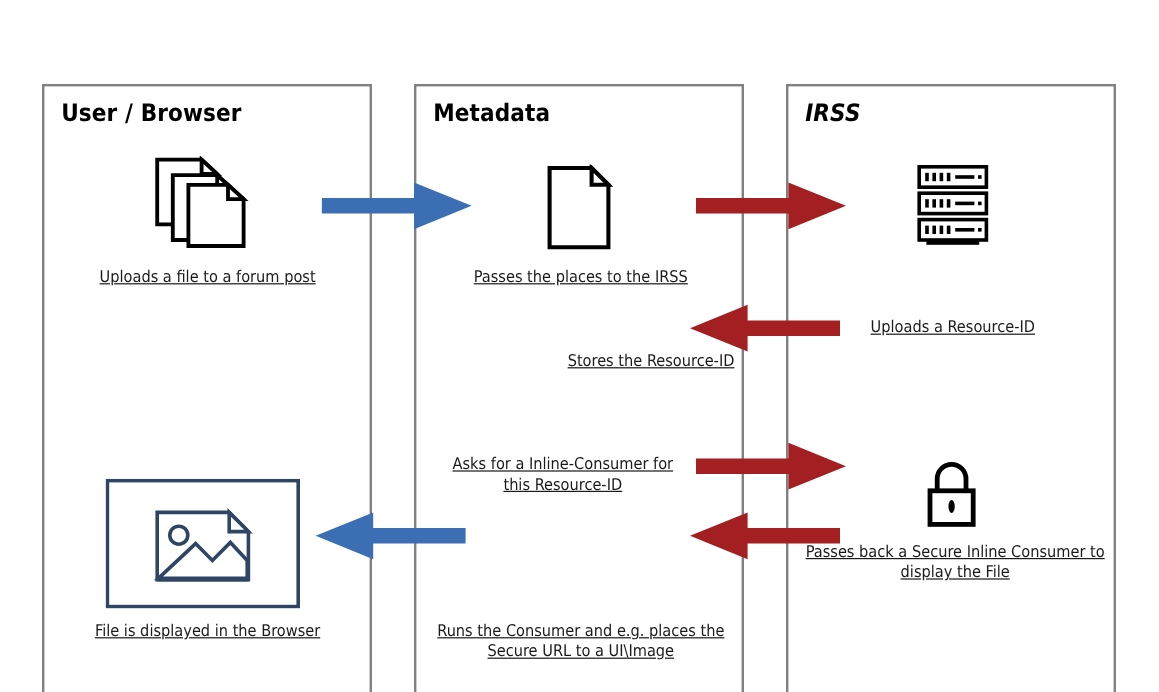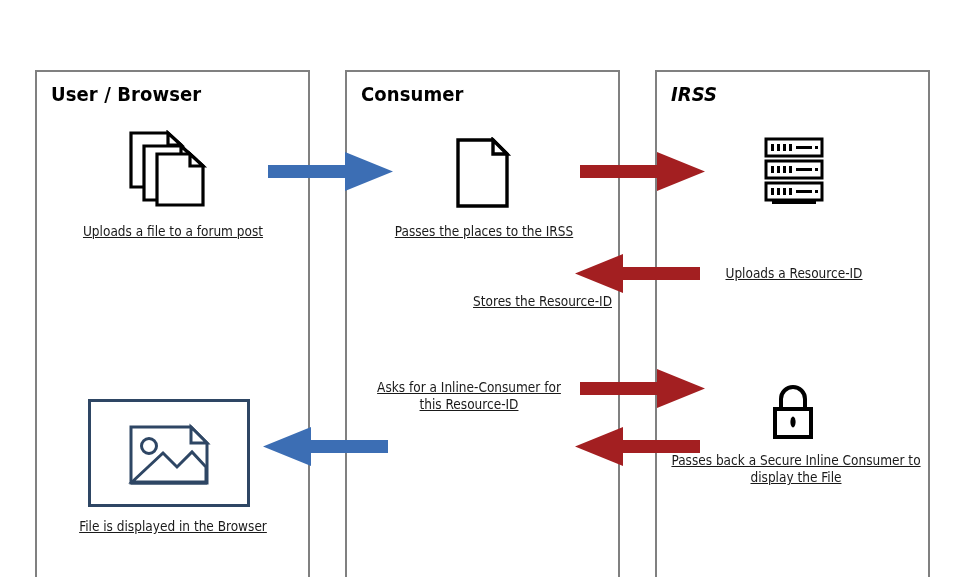--- a/index.html
+++ b/index.html
@@ -67,21 +67,21 @@
 </head>
 <body>
 
 <div id="canvas">
 
   <div class="lane" style="left:35px; top:33px; width:275px; height:512px;"></div>
   <div class="lane" style="left:345px; top:33px; width:275px; height:512px;"></div>
   <div class="lane" style="left:655px; top:33px; width:275px; height:512px;"></div>
 
   <div class="lane-title" style="left:51px; top:45px;">User / Browser</div>
-  <div class="lane-title" style="left:361px; top:45px;">Consumer</div>
+  <div class="lane-title" style="left:361px; top:45px;">Metadata</div>
   <div class="lane-title" style="left:671px; top:45px;font-style:italic;">IRSS</div>
 
   <div class="icon" style="left:128px; top:93px; width:82px; height:78px;">
     <svg width="82" height="78" viewBox="0 0 82 78">
       <g fill="#ffffff" stroke="#000000" stroke-width="3.2" stroke-linejoin="miter">
         <path d="M3 3 H40 L53 15 V57 H3 Z"></path>
         <path d="M40 3 L40 15 H53 Z" fill="#ffffff"></path>
         <path d="M16 16 H53 L66 28 V70 H16 Z"></path>
         <path d="M53 16 L53 28 H66 Z" fill="#ffffff"></path>
         <path d="M29 24 H62 L75 36 V75 H29 Z"></path>
@@ -197,14 +197,16 @@
   <div class="caption" style="left:356px; top:256px; width:256px;text-align:right;">Stores the Resource-ID</div>
 
   <div class="caption" style="left:356px; top:342px; width:226px;">Asks for a Inline-Consumer for
 this Resource-ID</div>
 
   <div class="caption" style="left:668px; top:415px; width:256px;">Passes back a Secure Inline Consumer to
 display the File</div>
 
   <div class="caption" style="left:45px; top:481px; width:256px;">File is displayed in the Browser</div>
 
+  <div class="caption" style="left:356px; top:481px; width:256px;">Runs the Consumer and e.g. places the
+Secure URL to a UI\Image</div>
 
 </div>
 
 </body></html>

